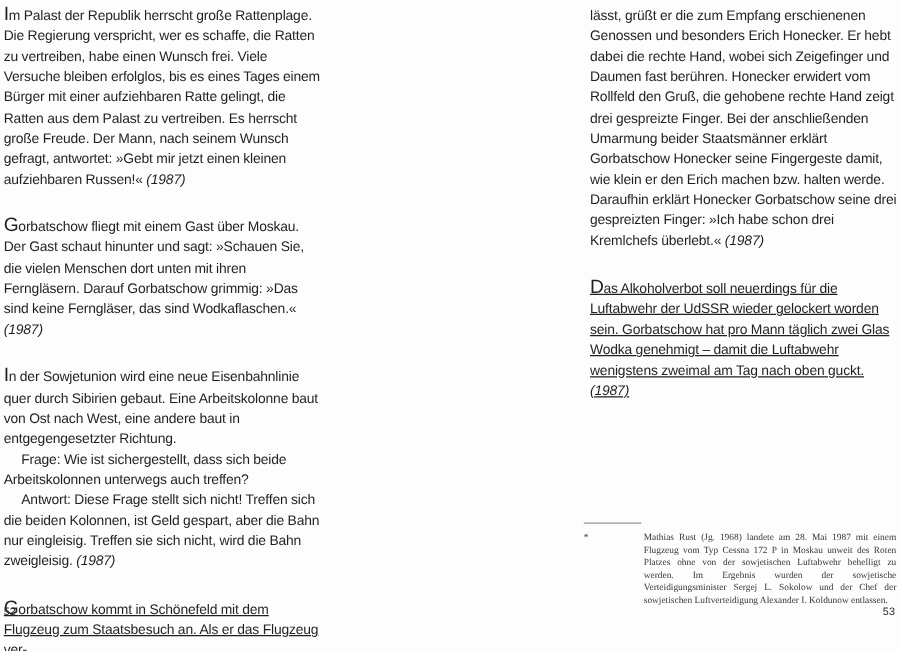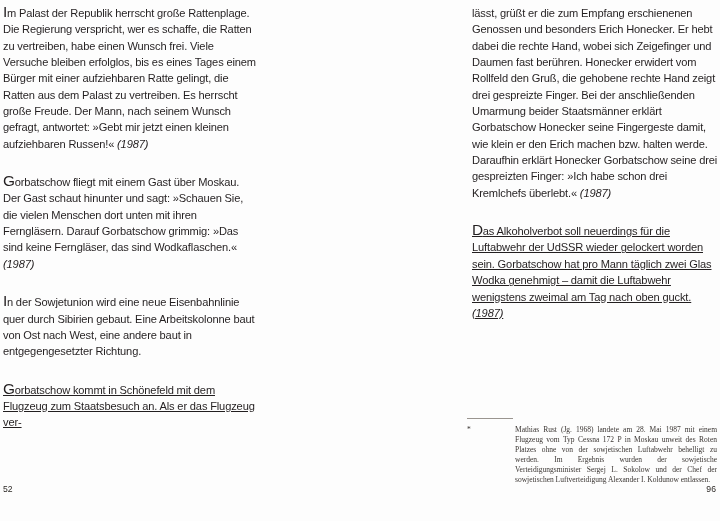--- a/index.html
+++ b/index.html
@@ -118,20 +118,22 @@
       <p class="joke">
         <span class="initial">I</span><span>m Palast der Republik herrscht große Rattenplage. Die Regierung verspricht, wer es schaffe, die Ratten zu vertreiben, habe einen Wunsch frei. Viele Versuche bleiben erfolglos, bis es eines Tages einem Bürger mit einer aufziehbaren Ratte gelingt, die Ratten aus dem Palast zu vertreiben. Es herrscht große Freude. Der Mann, nach seinem Wunsch gefragt, antwortet: »Gebt mir jetzt einen kleinen aufziehbaren Russen!« </span><span class="year">(1987)</span>
       </p>
 
       <p class="joke">
         <span class="initial">G</span><span>orbatschow fliegt mit einem Gast über Moskau. Der Gast schaut hinunter und sagt: »Schauen Sie, die vielen Menschen dort unten mit ihren Ferngläsern. Darauf Gorbatschow grimmig: »Das sind keine Ferngläser, das sind Wodkaflaschen.« </span><span class="year">(1987)</span>
       </p>
 
       <p class="joke">
         <span class="initial">I</span><span>n der Sowjetunion wird eine neue Eisenbahnlinie quer durch Sibirien gebaut. Eine Arbeitskolonne baut von Ost nach West, eine andere baut in entgegengesetzter Richtung.</span>
+        <span class="indent">Frage: Wie ist sichergestellt, dass sich beide Arbeitskolonnen unterwegs auch treffen?</span>
+        <span class="indent"><span>Antwort: Diese Frage stellt sich nicht! Treffen sich die beiden Kolonnen, ist Geld gespart, aber die Bahn nur eingleisig. Treffen sie sich nicht, wird die Bahn zweigleisig. </span><span class="year">(1987)</span></span>
       </p>
 
       <p class="joke last">
         <span class="initial">G</span><span>orbatschow kommt in Schönefeld mit dem Flugzeug zum Staatsbesuch an. Als er das Flugzeug ver-</span>
       </p>
 
     </div>
 
     <div class="folio folio-left">52</div>
   </div>
@@ -151,16 +153,16 @@
     </div>
 
     <div class="footnote-area">
       <div class="footnote-rule"></div>
       <div class="footnote">
         <span class="footnote-star">*</span>
         <span class="footnote-text">Mathias Rust (Jg. 1968) landete am 28. Mai 1987 mit einem Flugzeug vom Typ Cessna 172 P in Moskau unweit des Roten Platzes ohne von der sowjetischen Luftabwehr behelligt zu werden. Im Ergebnis wurden der sowjetische Verteidigungsminister Sergej L. Sokolow und der Chef der sowjetischen Luftverteidigung Alexander I. Koldunow entlassen.</span>
       </div>
     </div>
 
-    <div class="folio folio-right">96</div>
+    <div class="folio folio-right">53</div>
   </div>
 
 </div>
 
 </body></html>

